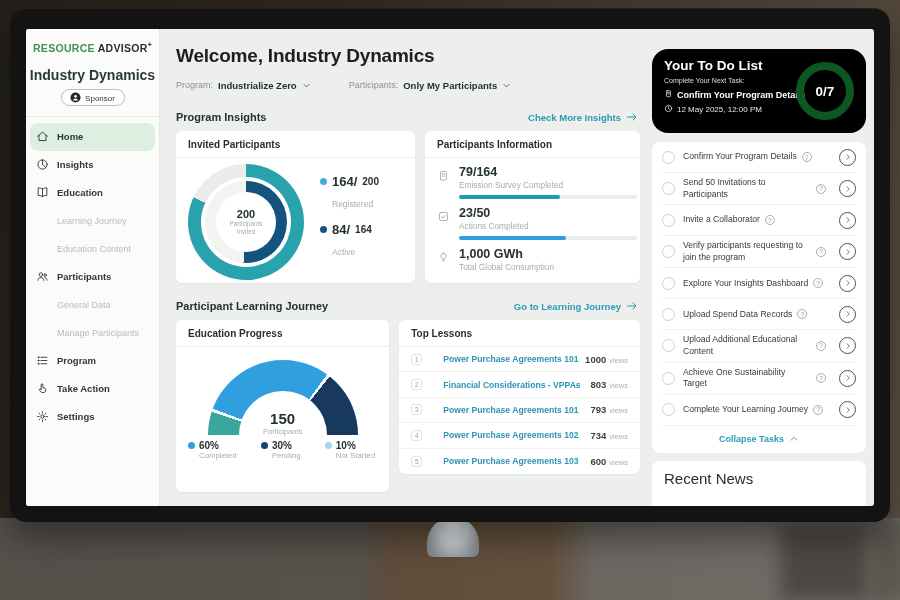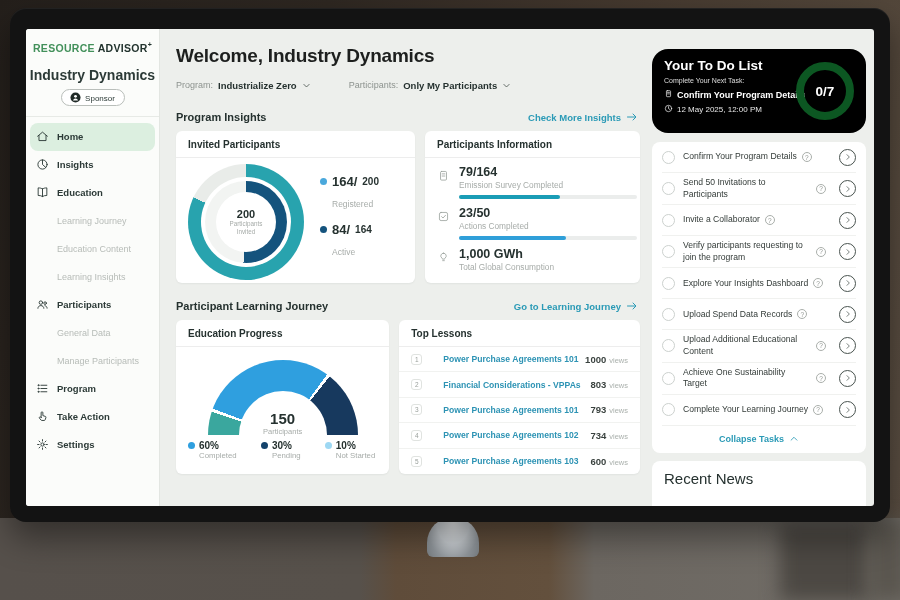--- a/index.html
+++ b/index.html
@@ -86,21 +86,21 @@
   .info-body { padding:7px 12px 0; }
   .stat-row { display:flex; gap:8px; margin-bottom:7px; }
   .stat-icon { width:14px; padding-top:3px; flex:none; }
   .stat-icon svg { width:13px; height:13px; stroke:#9aa19d; stroke-width:1.5; fill:none; stroke-linecap:round; stroke-linejoin:round; }
   .stat-value { font-size:12.5px; font-weight:bold; color:#25312f; }
   .stat-label { font-size:8.3px; color:#a7aca9; margin-top:1px; }
   .bar-track { width:178px; height:4px; border-radius:2px; background:#ebedec; margin-top:5px; }
   .bar-fill { height:4px; border-radius:2px; }
 
   
-  .card-edu { width:217px; height:154px; }
+  .card-edu { width:217px; height:172px; }
   .gauge { position:relative; width:150px; height:76px; overflow:hidden; margin:13px auto 4px; }
   .g-arc { position:absolute; left:0; top:0; width:150px; height:150px; border-radius:50%; }
   .g-hole { position:absolute; left:31px; top:31px; width:88px; height:88px; border-radius:50%; background:#fff; }
   .g-center { position:absolute; left:0; right:0; bottom:0; text-align:center; }
   .g-val { font-size:15px; font-weight:bold; color:#25312f; }
   .g-lab { font-size:7.5px; color:#a7aca9; }
   .edu-legend { display:flex; justify-content:space-between; padding:0 14px 0 12px; }
   .edu-leg-item { }
   .edu-leg-top { display:flex; align-items:center; gap:4px; }
   .edu-leg-pct { font-size:10px; font-weight:bold; color:#25312f; }
@@ -197,23 +197,20 @@
               <path d="M12 5.5c-2-1.5-4.5-2-8-2v14c3.5 0 6 .5 8 2 2-1.5 4.5-2 8-2v-14c-3.5 0-6 .5-8 2zM12 5.5v14"></path>
             </svg>
           </span>
       <span>Education</span>
     </div>
     <div class="nav-sub">
           <span>Learning Journey</span>
         </div>
     <div class="nav-sub">
           <span>Education Content</span>
-        </div>
-    <div class="nav-sub">
-          <span>Learning Insights</span>
         </div>
     <div class="nav-item">
       <span class="nav-icon">
             <svg viewBox="0 0 24 24">
               <circle cx="9" cy="8.5" r="3.2"></circle>
               <path d="M3.5 19c0-3 2.5-5 5.5-5s5.5 2 5.5 5"></path>
               <circle cx="16.8" cy="9.5" r="2.4"></circle>
               <path d="M16.5 14.2c2.4.4 4 2.2 4 4.6"></path>
             </svg>
           </span>

